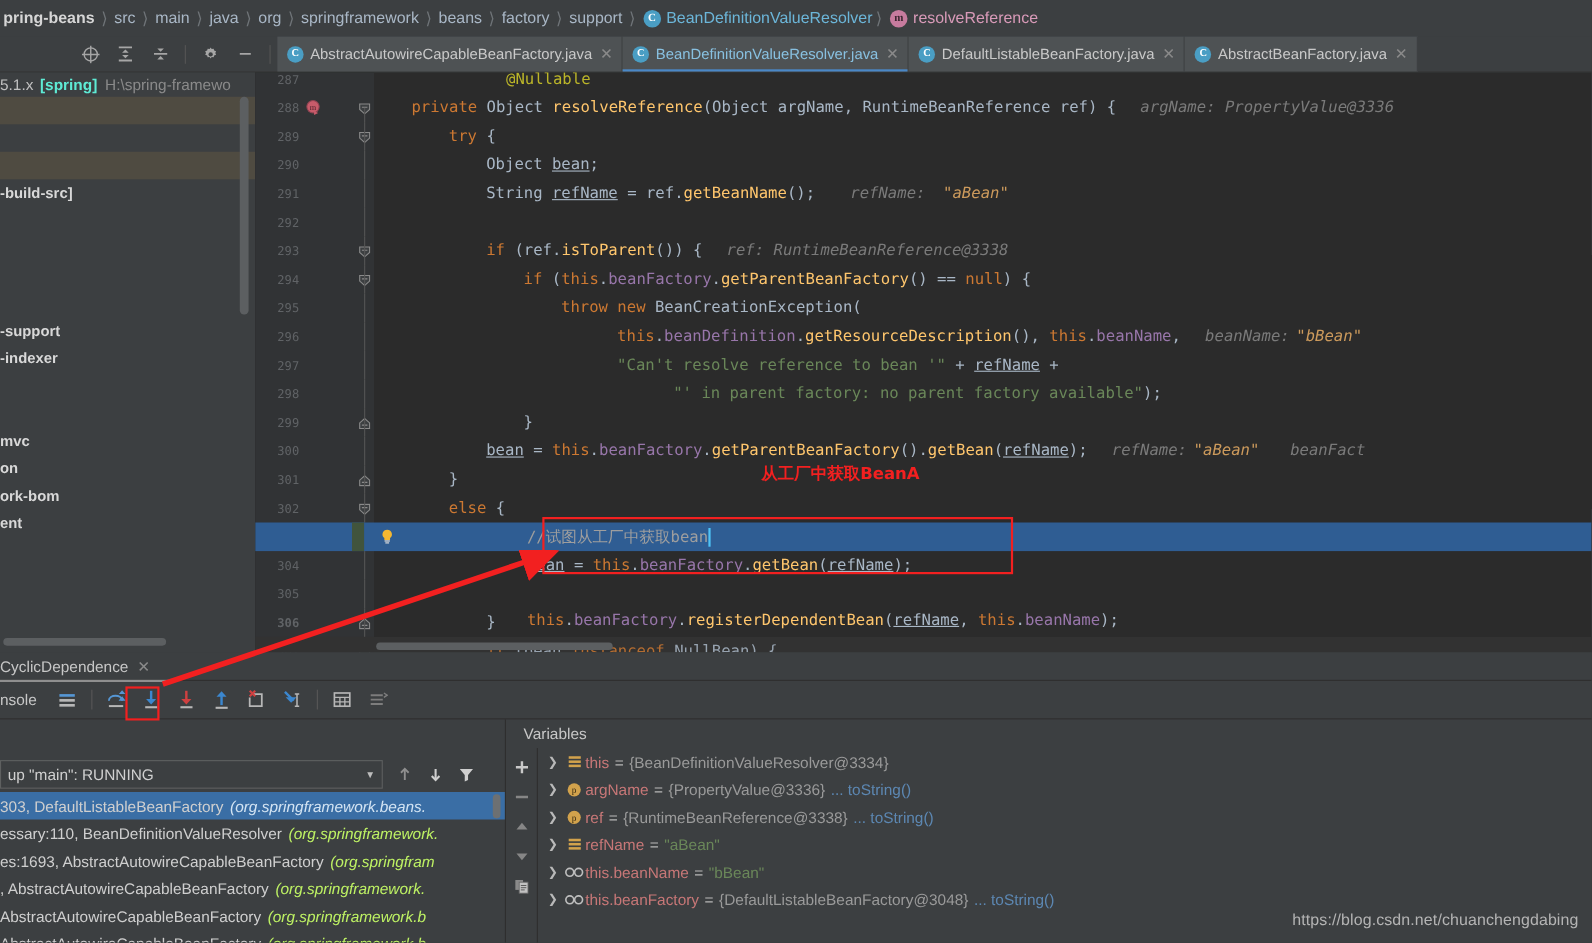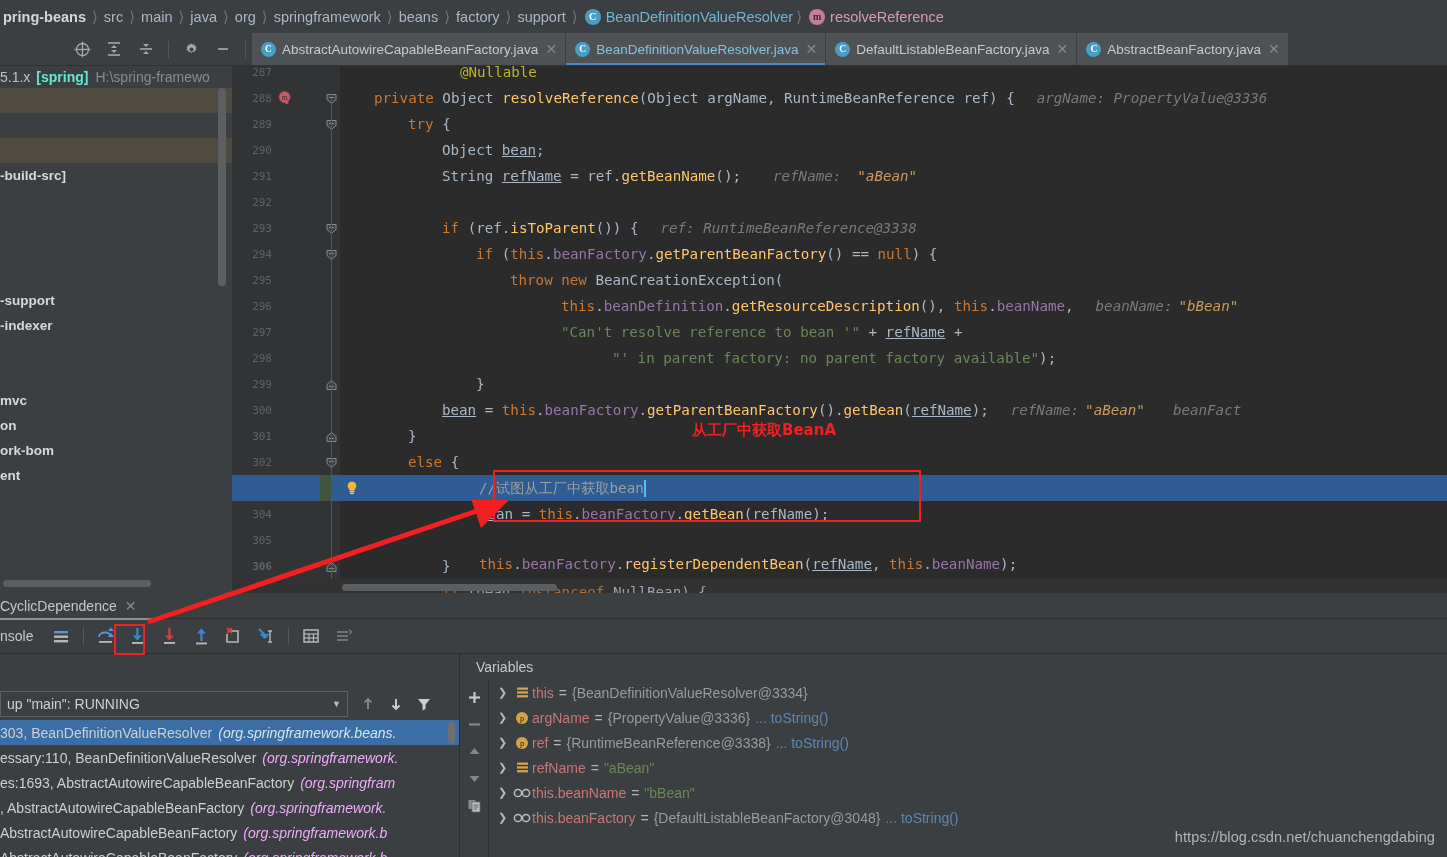--- a/index.html
+++ b/index.html
@@ -238,21 +238,21 @@
   .frames-icon {
     width: 28px; height: 28px; display: flex; align-items: center; justify-content: center;
     color: #a7a7a7;
   }
   .frame-list { position: absolute; left: 0; top: 66px; width: 459px; height: 137px; overflow: hidden; }
   .frame-row {
     height: 25px; display: flex; align-items: center; white-space: nowrap;
     font-size: 14px; color: #cfcfcf; padding-left: 0px; overflow: hidden;
   }
   .frame-row.sel { background: #3a6ea5; }
-  .frame-pkg { color: #f0abfc; font-style: italic; margin-left: 6px; }
+  .frame-pkg { color: #bef264; font-style: italic; margin-left: 6px; }
   .frame-row.sel .frame-pkg { color: #d3e4f3; }
   .frames-scroll {
     position: absolute; right: 4px; top: 68px; width: 7px; height: 22px;
     background: #6d7072; border-radius: 4px;
   }
 
   
   .vars-pane { position: absolute; left: 460px; top: 61px; width: 987px; height: 203px; }
   .vars-header {
     height: 26px; display: flex; align-items: center; padding-left: 16px;
@@ -803,21 +803,21 @@
         </div>
         <div class="frames-icon">
           <svg width="16" height="16" viewBox="0 0 16 16">
               <path d="M2 3 h12 l-4.5 5.5 v4.5 l-3 1.5 v-6 z" fill="#cfcfcf"></path>
             </svg>
         </div>
       </div>
 
       <div class="frame-list">
         <div class="frame-row sel">
-          <span>303, BeanDefinitionValueResolver</span>
+          <span>303, DefaultListableBeanFactory</span>
           <span class="frame-pkg">(org.springframework.beans.</span>
         </div>
         <div class="frame-row">
           <span>essary:110, BeanDefinitionValueResolver</span>
           <span class="frame-pkg">(org.springframework.</span>
         </div>
         <div class="frame-row">
           <span>es:1693, AbstractAutowireCapableBeanFactory</span>
           <span class="frame-pkg">(org.springfram</span>
         </div>

